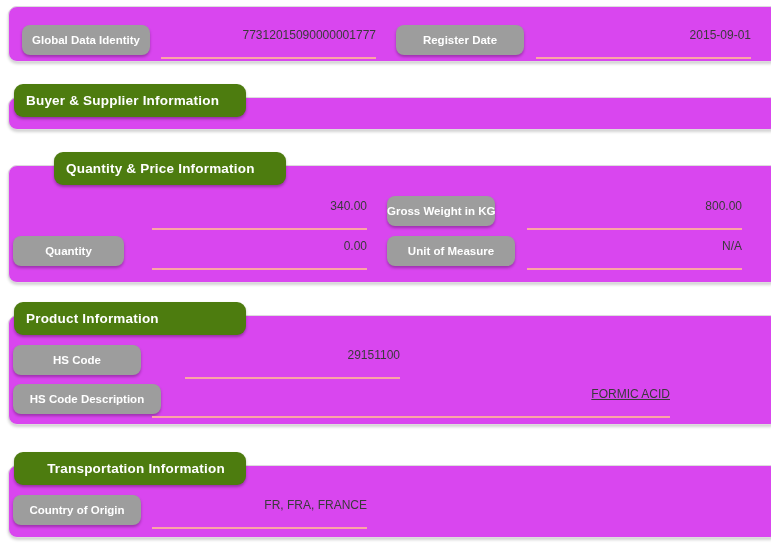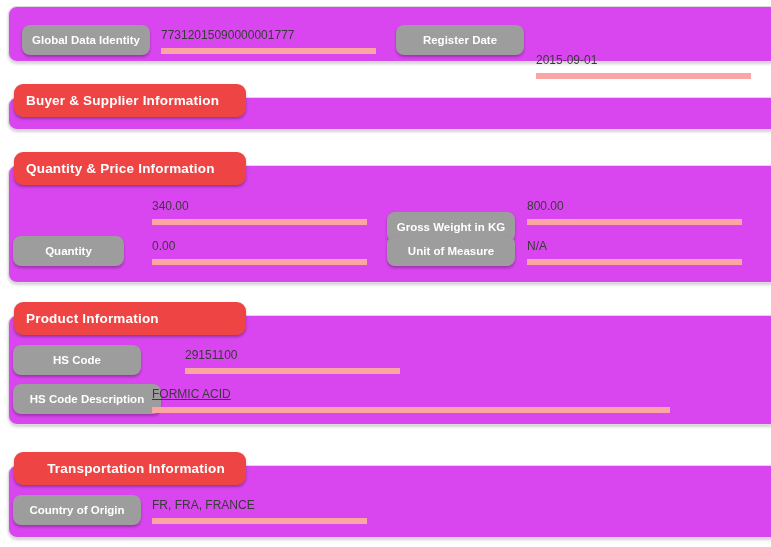--- a/index.html
+++ b/index.html
@@ -33,21 +33,21 @@
     border-radius: 9px;
     box-shadow: 0 2px 3px rgba(0,0,0,0.18);
   }
 
   
   .section-header {
     position: absolute;
     left: 14px;
     width: 232px;
     height: 33px;
-    background: #ef4444;
+    background: #4d7c0f;
     border-radius: 9px;
     box-shadow: 0 2px 3px rgba(0,0,0,0.30);
     color: #ffffff;
     font-size: 13.5px;
     font-weight: bold;
     line-height: 33px;
     padding-left: 12px;
     box-sizing: border-box;
     letter-spacing: 0.2px;
     white-space: nowrap;
@@ -70,51 +70,52 @@
     box-sizing: border-box;
     white-space: nowrap;
     overflow: hidden;
   }
 
   
   .field-value {
     position: absolute;
     font-size: 12px;
     color: #3a3a3a;
-    border-bottom: 6px solid #fca5a5;
-    padding-bottom: 4px;
+    border-bottom: 2px solid #fca5a5;
+    padding-bottom: 13px;
     height: 18px;
     line-height: 18px;
     box-sizing: content-box;
     white-space: nowrap;
     overflow: hidden;
+    text-align: right;
   }
 </style>
 </head>
 <body>
 
 <div class="form-root">
 
   <div class="panel" style="top:6px; height:56px;">
     <div class="field-label" style="left:13px; top:18px; width:128px;">Global Data Identity</div>
     <div class="field-value" style="left:152px; top:19px; width:215px;">77312015090000001777</div>
 
     <div class="field-label" style="left:387px; top:18px; width:128px;">Register Date</div>
-    <div class="field-value" style="left:527px; top:19px; width:215px;margin-top:25px;">2015-09-01</div>
+    <div class="field-value" style="left:527px; top:19px; width:215px;">2015-09-01</div>
   </div>
 
   <div class="panel titled" style="top:97px; height:33px;"></div>
   <div class="section-header" style="top:84px;">Buyer &amp; Supplier Information</div>
 
   <div class="panel titled" style="top:165px; height:118px;"></div>
-  <div class="section-header" style="top:152px;">Quantity &amp; Price Information</div>
+  <div class="section-header" style="top:152px;margin-left:40px;">Quantity &amp; Price Information</div>
 
   <div class="field-value" style="left:152px; top:197px; width:215px;">340.00</div>
 
-  <div class="field-label" style="left:387px; top:212px; width:128px;">Gross Weight in KG</div>
+  <div class="field-label" style="left:387px; top:196px; width:108px;">Gross Weight in KG</div>
   <div class="field-value" style="left:527px; top:197px; width:215px;">800.00</div>
 
   <div class="field-label" style="left:13px; top:236px; width:111px;">Quantity</div>
   <div class="field-value" style="left:152px; top:237px; width:215px;">0.00</div>
 
   <div class="field-label" style="left:387px; top:236px; width:128px;">Unit of Measure</div>
   <div class="field-value" style="left:527px; top:237px; width:215px;">N/A</div>
 
   <div class="panel titled" style="top:315px; height:110px;"></div>
   <div class="section-header" style="top:302px;">Product Information</div>

